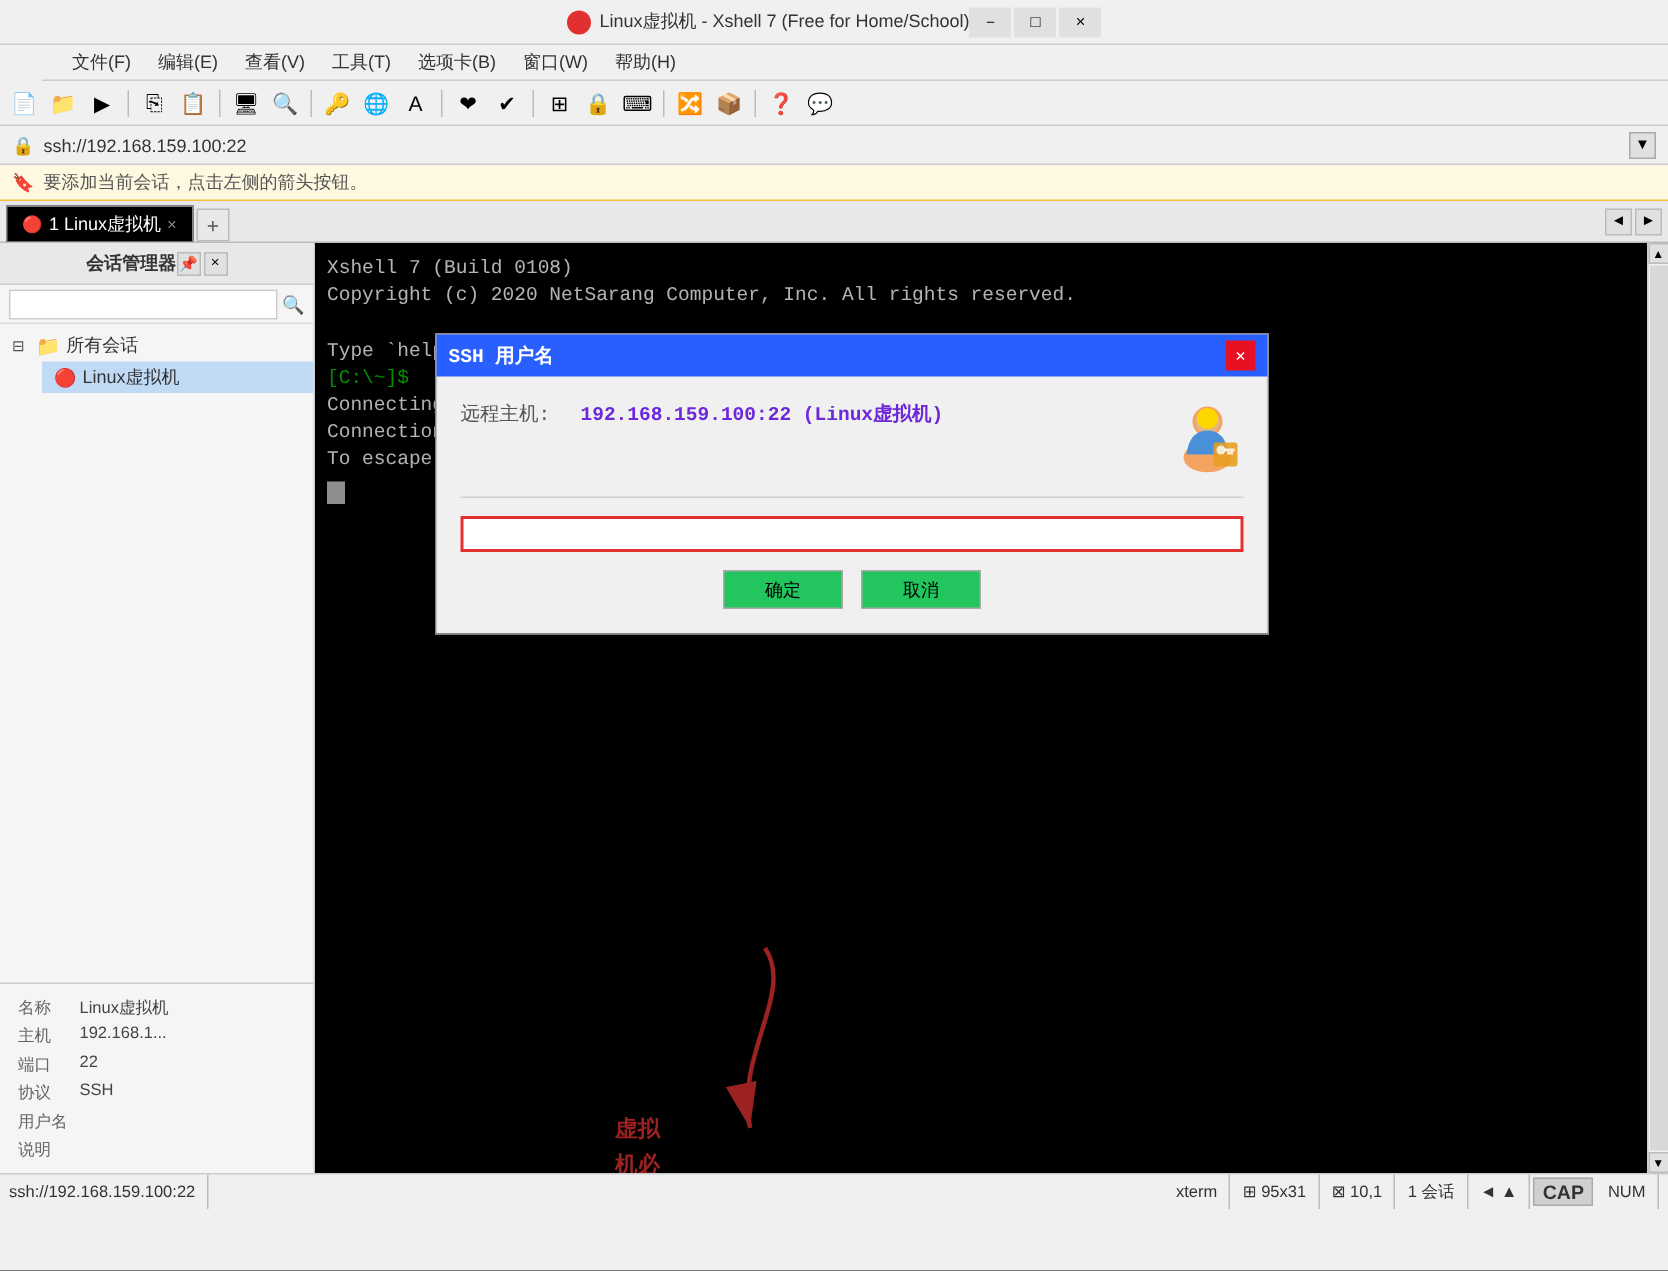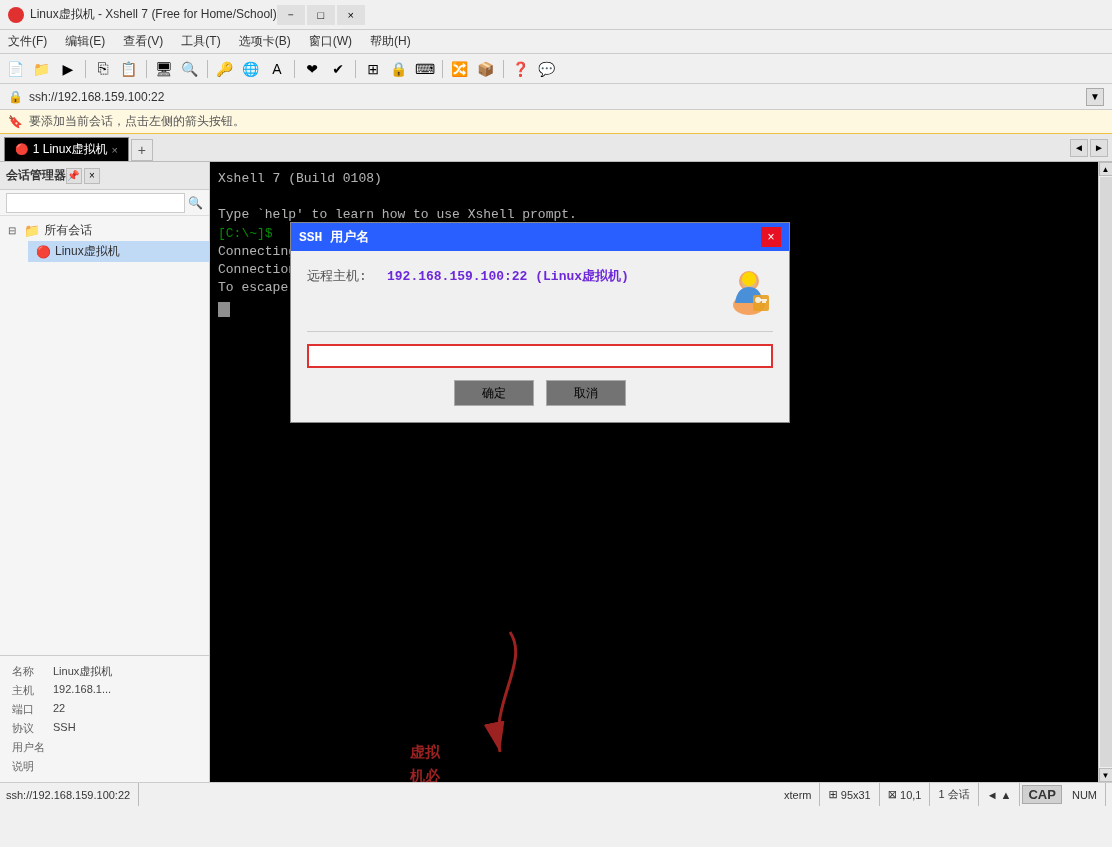--- a/index.html
+++ b/index.html
@@ -13,21 +13,21 @@
     }
 
     
     .title-bar {
       background: #f0f0f0;
       height: 30px;
       display: flex;
       align-items: center;
       padding: 0 8px;
       border-bottom: 1px solid #ccc;
-      justify-content: flex-start;
+      justify-content: center;
     }
     .title-bar-left {
       display: flex;
       align-items: center;
       gap: 6px;
     }
     .title-bar-icon {
       width: 16px;
       height: 16px;
       background: #e03030;
@@ -52,23 +52,24 @@
       align-items: center;
       justify-content: center;
     }
 
     
     .menu-bar {
       background: #f0f0f0;
       height: 24px;
       display: flex;
       align-items: center;
-      padding: 0 0;
+      padding: 0 12px;
       border-bottom: 1px solid #ccc;
       gap: 2px;
+      margin-left: 28px;
     }
     .menu-item {
       padding: 2px 8px;
       font-size: 12px;
       color: #333;
       cursor: pointer;
     }
 
     
     .toolbar {
@@ -219,21 +220,21 @@
       display: flex;
       flex-direction: column;
     }
     .sidebar-header {
       background: #e8e8e8;
       height: 28px;
       display: flex;
       align-items: center;
       padding: 0 6px;
       border-bottom: 1px solid #ccc;
-      justify-content: flex-start;
+      justify-content: center;
     }
     .sidebar-title {
       font-size: 12px;
       font-weight: bold;
       color: #333;
     }
     .sidebar-controls {
       display: flex;
       gap: 2px;
     }
@@ -344,21 +345,21 @@
       display: flex;
       align-items: flex-start;
       justify-content: flex-start;
       padding-top: 60px;
       padding-left: 80px;
     }
     .modal {
       background: #f0f0f0;
       border: 1px solid #888;
       box-shadow: 3px 3px 10px rgba(0,0,0,0.4);
-      width: 500px;
+      width: 556px;
     }
     .modal-title-bar {
       background: #2a5fff;
       color: white;
       height: 28px;
       display: flex;
       align-items: center;
       padding: 0 8px;
       justify-content: space-between;
     }
@@ -439,21 +440,21 @@
     .modal-buttons {
       display: flex;
       justify-content: center;
       gap: 12px;
       margin-top: 12px;
     }
     .modal-btn {
       width: 80px;
       height: 26px;
       border: 1px solid #aaa;
-      background: #737373;
+      background: #22c55e;
       cursor: pointer;
       font-size: 12px;
     }
 
     
     .status-bar {
       background: #f0f0f0;
       height: 24px;
       display: flex;
       align-items: center;
@@ -647,20 +648,21 @@
           <td></td>
         </tr>
       </tbody>
         </table>
     </div>
   </div>
 
   <div style="flex:1; display:flex; flex-direction:column; position:relative;">
     <div class="terminal-area">
       <div class="terminal-line terminal-white">Xshell 7 (Build 0108)</div>
+      <div class="terminal-line terminal-white">Copyright (c) 2020 NetSarang Computer, Inc. All rights reserved.</div>
       <div class="terminal-line">&nbsp;</div>
       <div class="terminal-line terminal-white">Type `help' to learn how to use Xshell prompt.</div>
       <div class="terminal-line"><span class="terminal-green">[C:\~]$</span></div>
       <div class="terminal-line terminal-white">Connecting...</div>
       <div class="terminal-line terminal-white">Connection...</div>
       <div class="terminal-line terminal-white">To escape ...</div>
       <div class="terminal-line" style="margin-top:4px;"><span style="background:#ccc; color:#000; padding:0 2px;">&nbsp;</span></div>
 
       <div style="position:absolute; bottom:120px; left:200px;">
 

